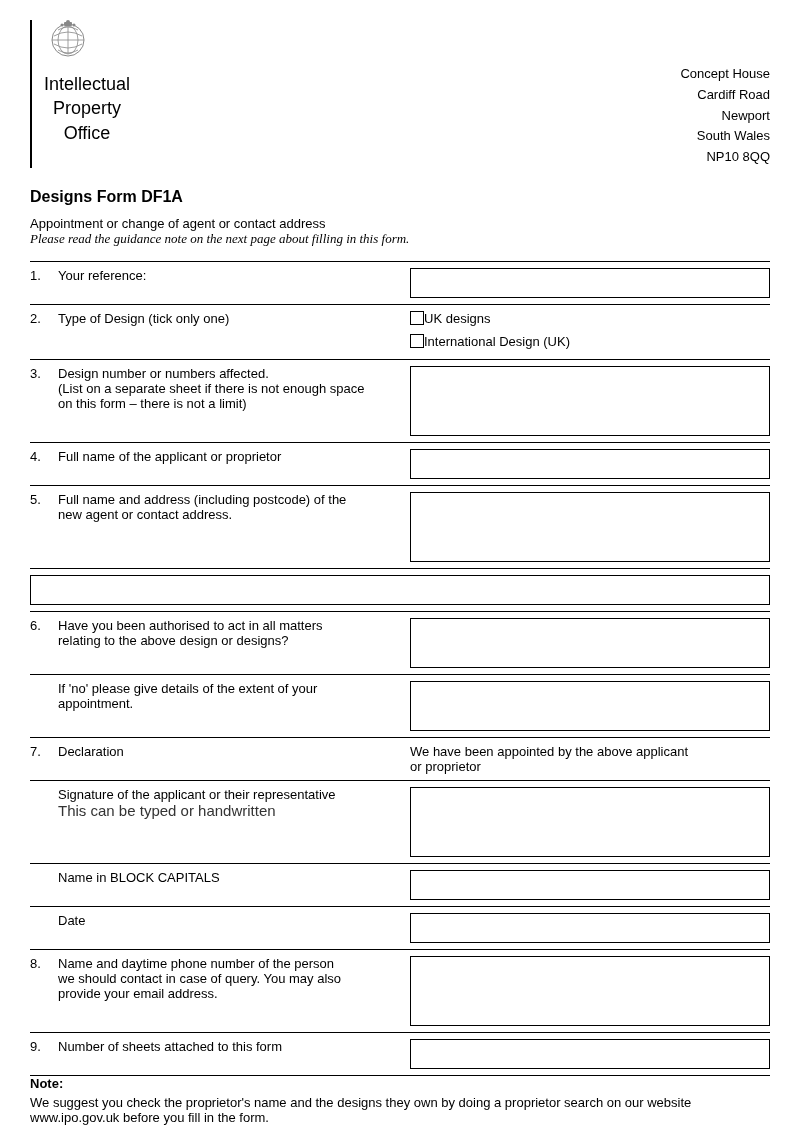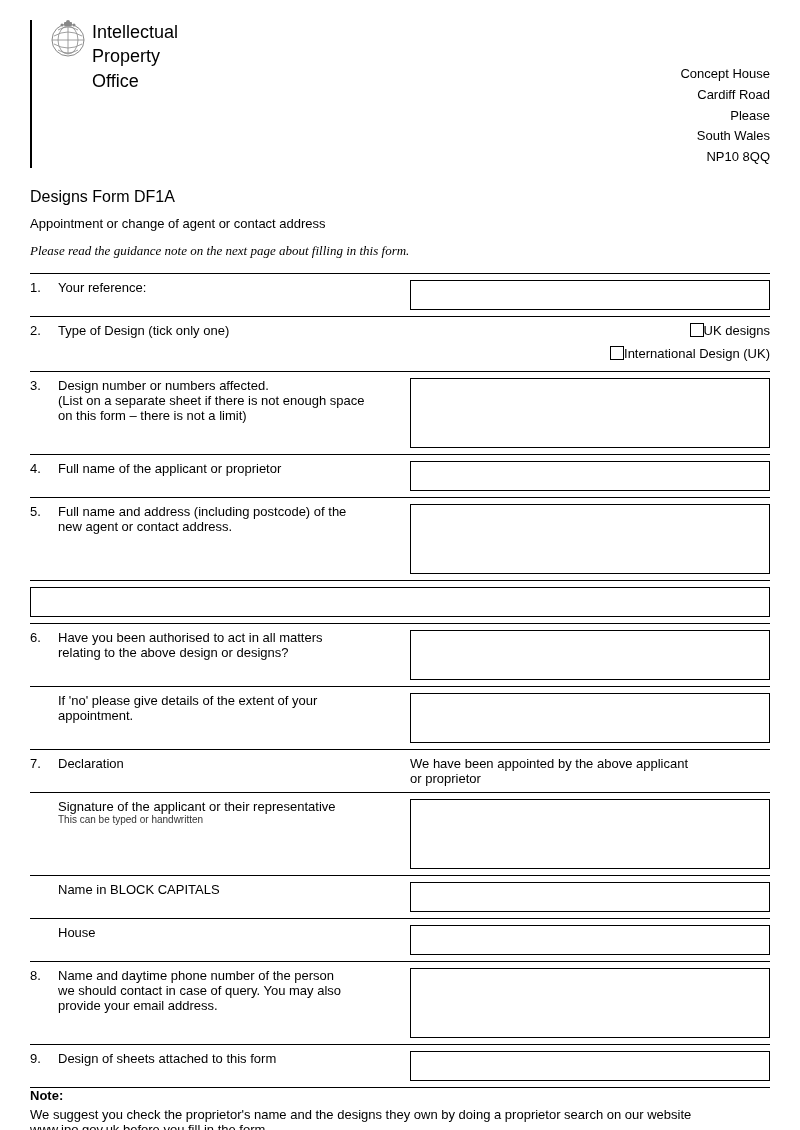--- a/index.html
+++ b/index.html
@@ -15,43 +15,44 @@
     .header {
       display: flex;
       justify-content: space-between;
       align-items: flex-start;
       border-left: 2px solid #000;
       padding-left: 12px;
       margin-bottom: 20px;
     }
     .header-left {
       display: flex;
-      flex-direction: row;
+      flex-direction: column;
       align-items: flex-start;
+      text-align: center;
     }
     .logo-emblem {
       width: 48px;
       height: 48px;
       margin-bottom: 4px;
     }
     .header-right {
       text-align: right;
       font-size: 13px;
       line-height: 1.6;
       margin-top: 44px;
     }
     .form-title {
       font-size: 16px;
-      font-weight: normal;
+      font-weight: bold;
       margin-bottom: 10px;
       margin-top: 10px;
     }
     .form-subtitle {
       font-size: 13px;
-      margin-bottom: 12px;
+      margin-bottom: 0;
     }
     .form-subtitle-italic {
       font-size: 13px;
       font-style: italic;
       margin-bottom: 14px;
       font-family: Liberation Serif, serif;
     }
     .form-row {
       display: flex;
       border-top: 1px solid #000;
@@ -96,30 +97,29 @@
       border: 1px solid #000;
       height: 50px;
       width: 100%;
       background: #fff;
     }
     .checkbox-row {
       display: flex;
       align-items: center;
       gap: 0;
       margin-bottom: 4px;
-      justify-content: flex-end;
     }
     .checkbox-box {
       width: 14px;
       height: 14px;
       border: 1px solid #000;
       flex-shrink: 0;
     }
     .sub-label {
-      font-size: 10px;
+      font-size: 15px;
       color: #333;
     }
     .note-section {
       margin-top: 0;
     }
     .note-title {
       font-weight: bold;
       font-size: 13px;
     }
     .note-text {
@@ -155,21 +155,21 @@
     </svg>
     <div style="font-size:18px; line-height:1.35;">
       <span>Intellectual</span><br>
       <span>Property</span><br>
       <span>Office</span>
     </div>
   </div>
   <div class="header-right">
     <div>Concept House</div>
     <div>Cardiff Road</div>
-    <div>Please</div>
+    <div>Newport</div>
     <div>South Wales</div>
     <div>NP10 8QQ</div>
   </div>
 </div>
 
 <div class="form-title">Designs Form DF1A</div>
 <div class="form-subtitle">Appointment or change of agent or contact address</div>
 <div class="form-subtitle-italic">Please read the guidance note on the next page about filling in this form.</div>
 
 <div class="form-row">
@@ -278,41 +278,41 @@
   <div class="row-label-sub">
     Name in BLOCK CAPITALS
   </div>
   <div class="row-field">
     <div class="input-box"></div>
   </div>
 </div>
 
 <div class="form-row">
   <div class="row-label-sub">
-    House
+    Date
   </div>
   <div class="row-field">
     <div class="input-box"></div>
   </div>
 </div>
 
 <div class="form-row">
   <div class="row-label">
     <span class="row-number">8.</span>
     <span class="row-text">Name and daytime phone number of the person<br>we should contact in case of query. You may also<br>provide your email address.</span>
   </div>
   <div class="row-field">
     <div class="input-box-tall"></div>
   </div>
 </div>
 
 <div class="form-row" style="border-bottom: 1px solid #000;">
   <div class="row-label">
     <span class="row-number">9.</span>
-    <span class="row-text">Design of sheets attached to this form</span>
+    <span class="row-text">Number of sheets attached to this form</span>
   </div>
   <div class="row-field">
     <div class="input-box"></div>
   </div>
 </div>
 
 <div class="note-section">
   <div class="note-title">Note:</div>
   <div class="note-text">We suggest you check the proprietor's name and the designs they own by doing a proprietor search on our website<br>www.ipo.gov.uk before you fill in the form.</div>
 </div>

